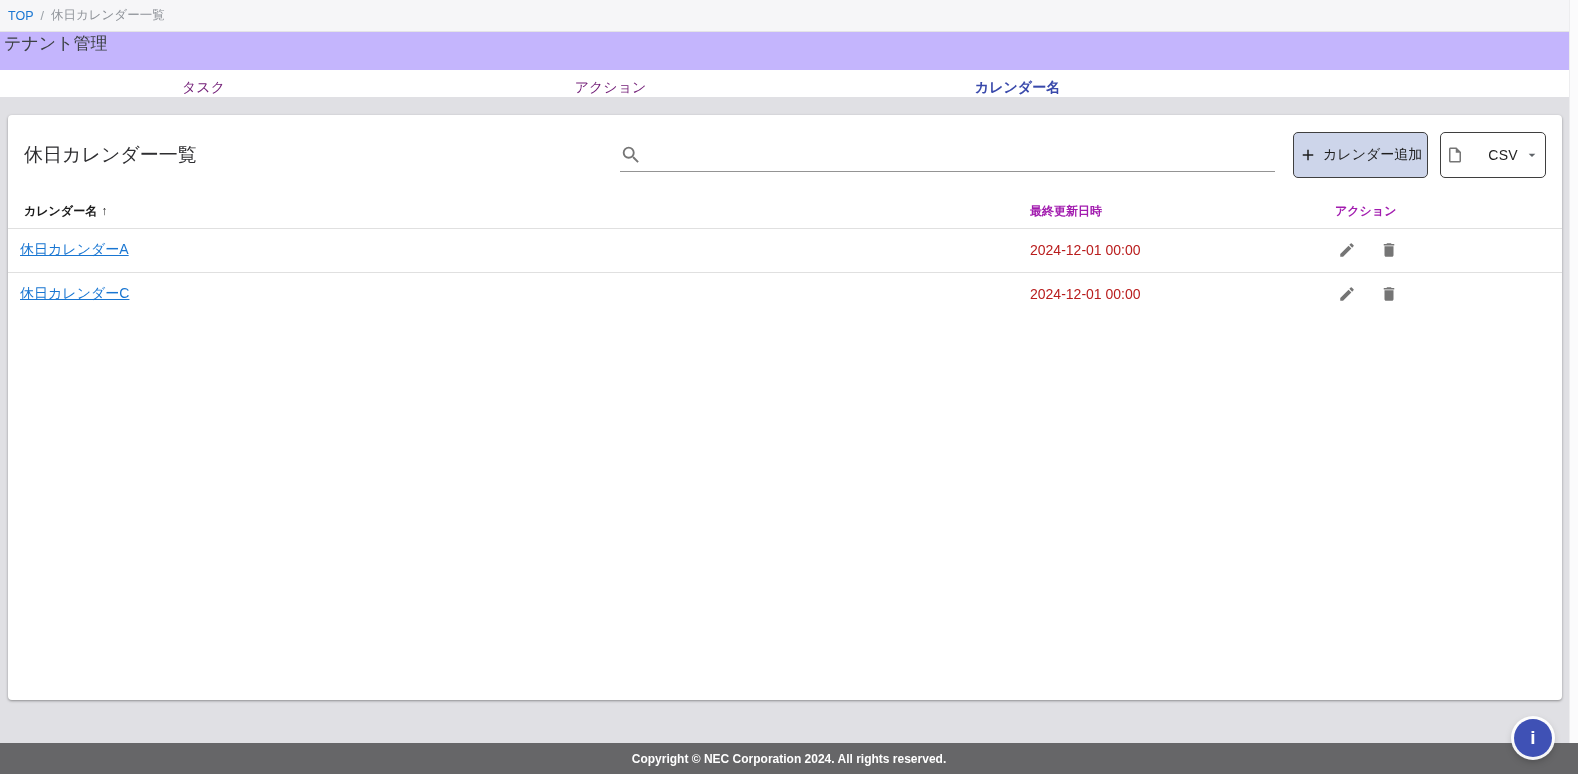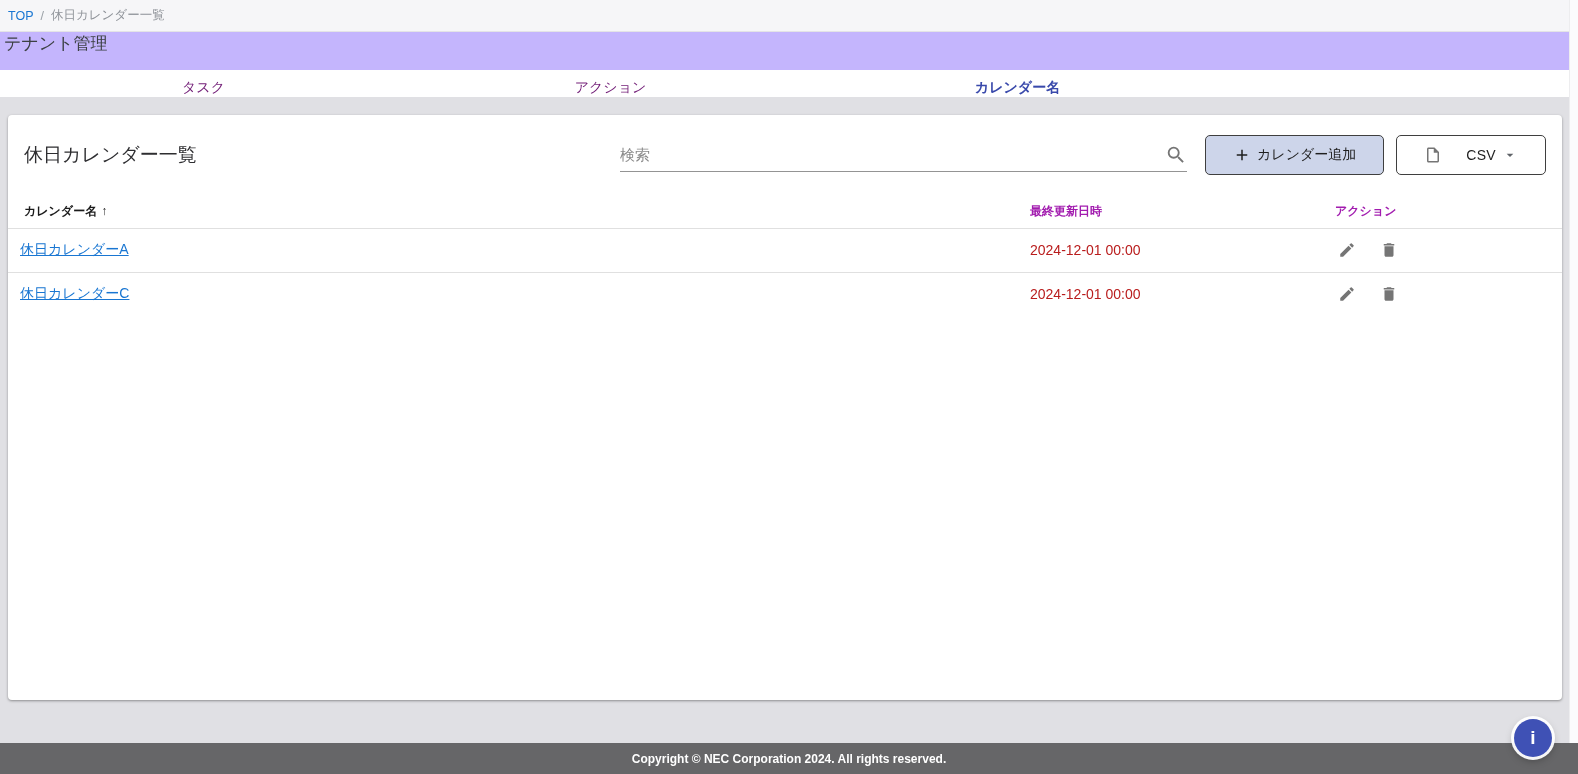--- a/index.html
+++ b/index.html
@@ -46,23 +46,23 @@
     border-bottom:1px solid #949494; margin-right:18px;
   }
   .search-box input{
     flex:1; border:none; outline:none; font-size:15px; color:#333;
     background:transparent; font-family:inherit;
   }
   .search-box input::placeholder{ color:#8a8a8a; }
   .icon{ display:inline-flex; align-items:center; justify-content:center; }
 
   .btn{
-    display:inline-flex; align-items:center; height:40px; border-radius:5px;
+    display:inline-flex; align-items:center; height:46px; border-radius:5px;
     font-size:14px; color:#1f1f1f; cursor:pointer; background:#fff;
-    border:1.5px solid #3f3f3f; padding:0 27px; white-space:nowrap;
+    border:1.5px solid #3f3f3f; padding:0 5px; white-space:nowrap;
   }
   .btn-add{ background:#cdd5ea; margin-right:12px; }
   .btn-add .label{ margin-left:6px; }
   .btn-csv .label{ margin-left:24px; font-weight:400; letter-spacing:.3px; }
   .btn-csv .caret{ margin-left:6px; }
 
   
   table{ width:100%; border-collapse:collapse; table-layout:fixed; }
   col.c-name{ width:1014px; } col.c-upd{ width:305px; } col.c-act{ width:auto; }
   thead th{
@@ -123,21 +123,20 @@
   <div class="tab active">カレンダー名</div>
 </div>
 
 <div class="content">
   <div class="card">
 
     <div class="card-header">
       <div class="card-title">休日カレンダー一覧</div>
 
       <div class="search-box">
-        <input type="text" placeholder="検索" style="">
         <span class="icon">
           <svg width="22" height="22" viewBox="0 0 24 24" fill="#757575">
             <path d="M15.5 14h-.79l-.28-.27A6.47 6.47 0 0 0 16 9.5 6.5 6.5 0 1 0 9.5 16c1.61 0 3.09-.59 4.23-1.57l.27.28v.79l5 4.99L20.49 19l-4.99-5zm-6 0C7.01 14 5 11.99 5 9.5S7.01 5 9.5 5 14 7.01 14 9.5 11.99 14 9.5 14z"></path>
           </svg>
         </span>
       </div>
 
       <button class="btn btn-add">
         <span class="icon">
           <svg width="18" height="18" viewBox="0 0 24 24" fill="#1f1f1f">

